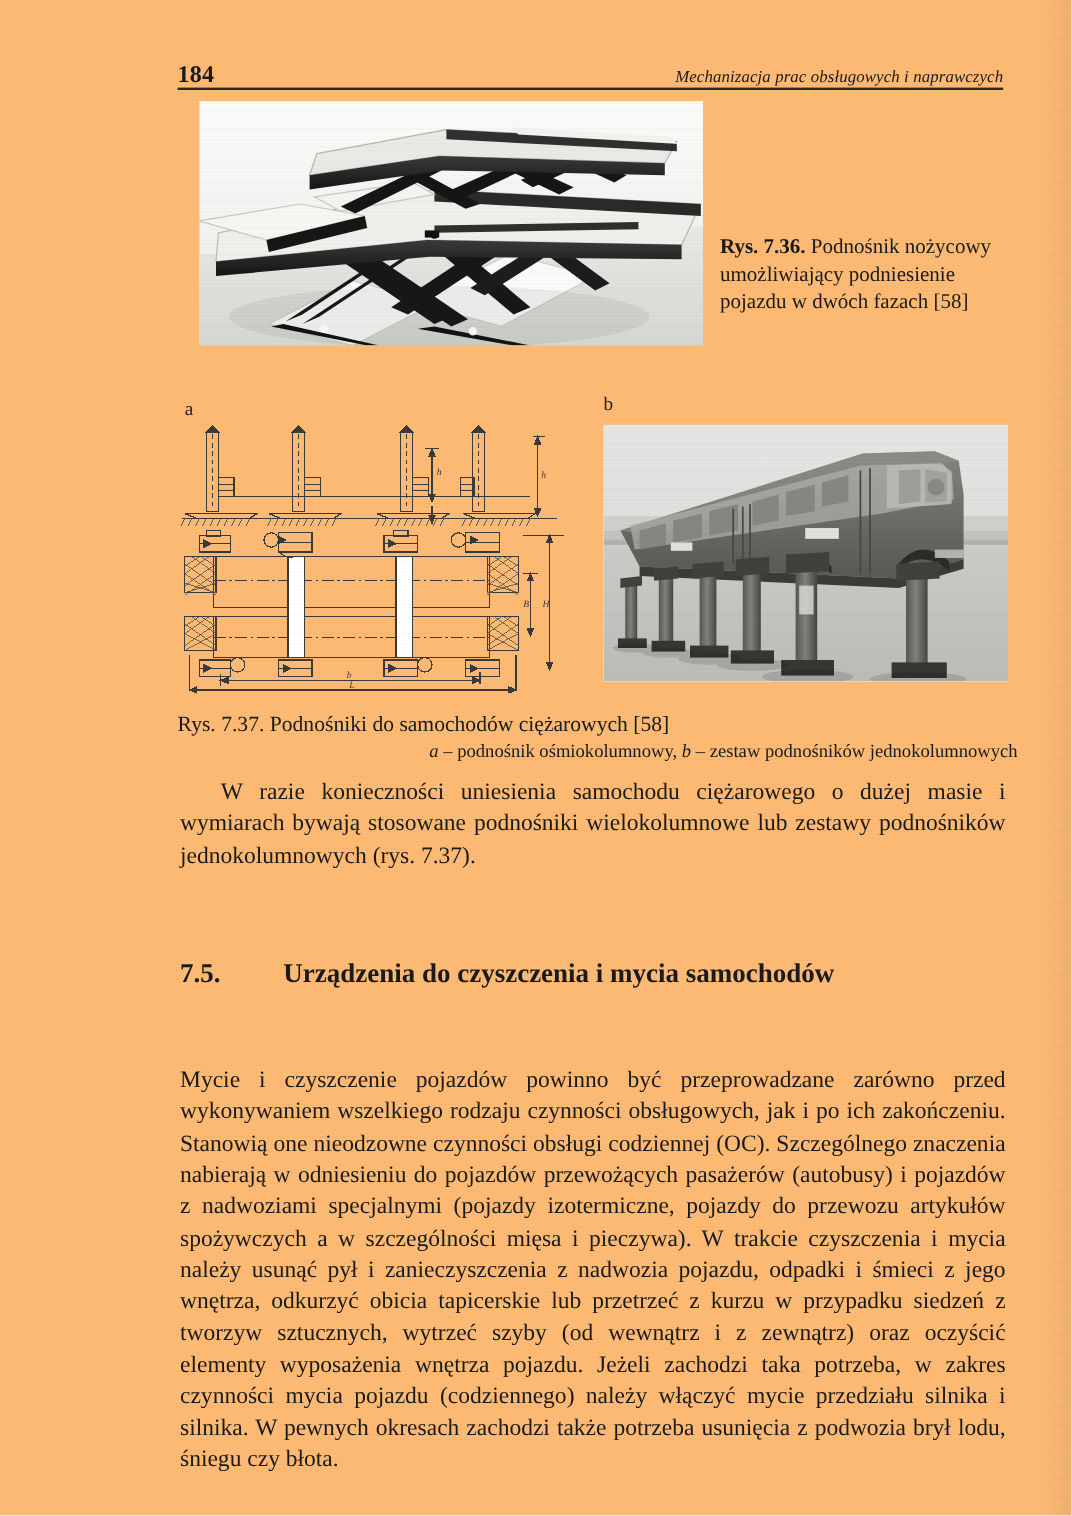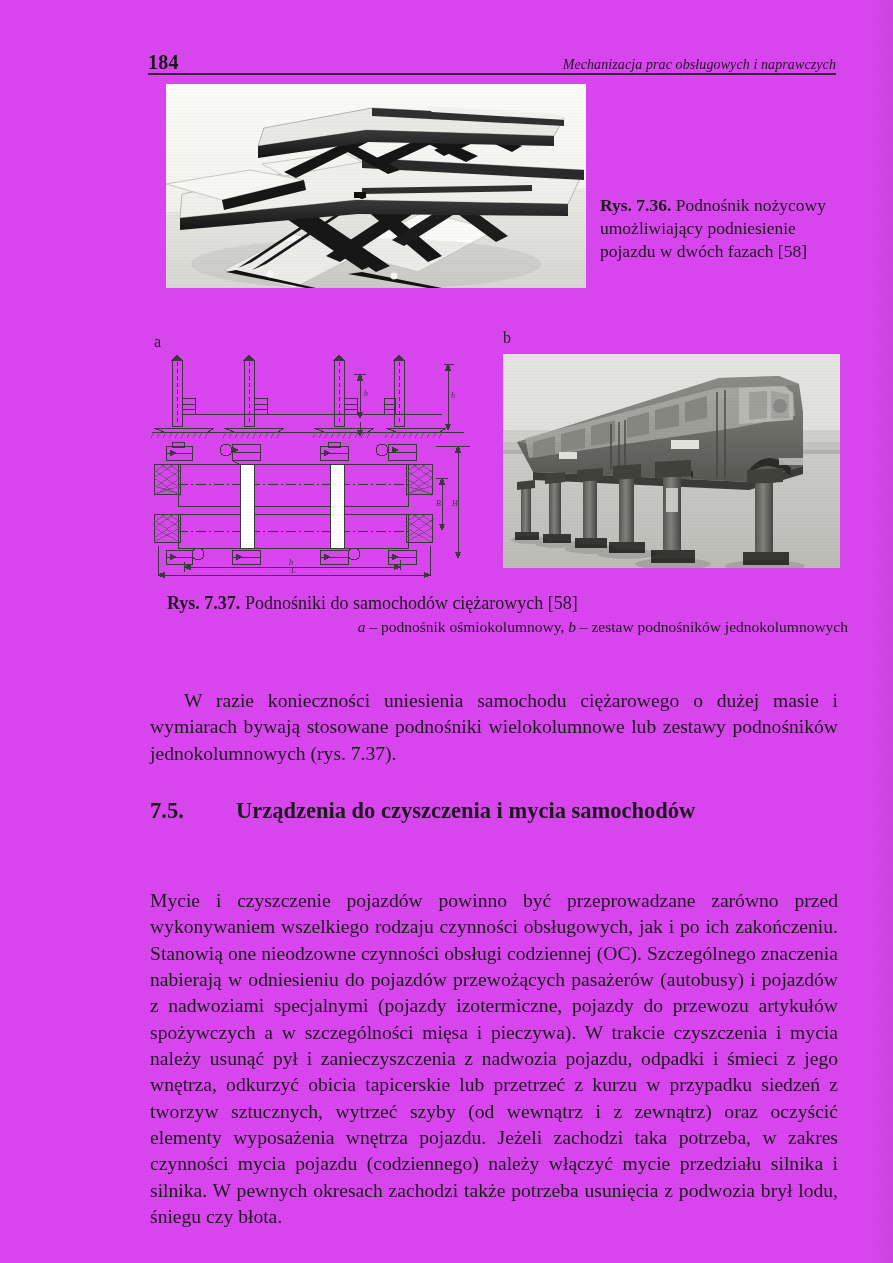--- a/index.html
+++ b/index.html
@@ -12,21 +12,21 @@
     width: 893px;
     height: 1263px;
     position: relative;
     font-family: "Liberation Serif", "DejaVu Serif", serif;
     color: #1a1a1a;
     overflow: hidden;
   }
   .page {
     position: absolute;
     inset: 0;
-    background: #d946ef;
+    background: #fdba74;
   }
 
   
   .running-head {
     position: absolute;
     left: 148px;
     top: 38px;
     width: 688px;
     height: 34px;
     display: flex;
@@ -123,41 +123,41 @@
   .cap37 {
     position: absolute;
     left: 148px;
     top: 592px;
     width: 700px;
   }
   .cap37-main {
     font-size: 18px;
     line-height: 1.25;
   }
-  .cap37-main b { font-weight: bold; margin-left: 19px; }
+  .cap37-main b { font-weight: normal; }
   .cap37-sub {
     font-size: 15.5px;
     line-height: 1.25;
     margin-top: 2px;
     text-align: right;
   }
   .cap37-sub i { font-style: italic; }
 
   
   .body-para {
     position: absolute;
     left: 150px;
     width: 688px;
     font-size: 19.6px;
     line-height: 1.345;
     text-align: justify;
     text-justify: inter-word;
     hyphens: manual;
   }
-  .body-para.p1 { top: 688px; }
+  .body-para.p1 { top: 648px; }
   .body-para.p1 .indent { display: inline-block; width: 34px; }
 
   .section-head {
     position: absolute;
     left: 150px;
     top: 797px;
     width: 688px;
     font-size: 22.5px;
     font-weight: bold;
     line-height: 1.2;

